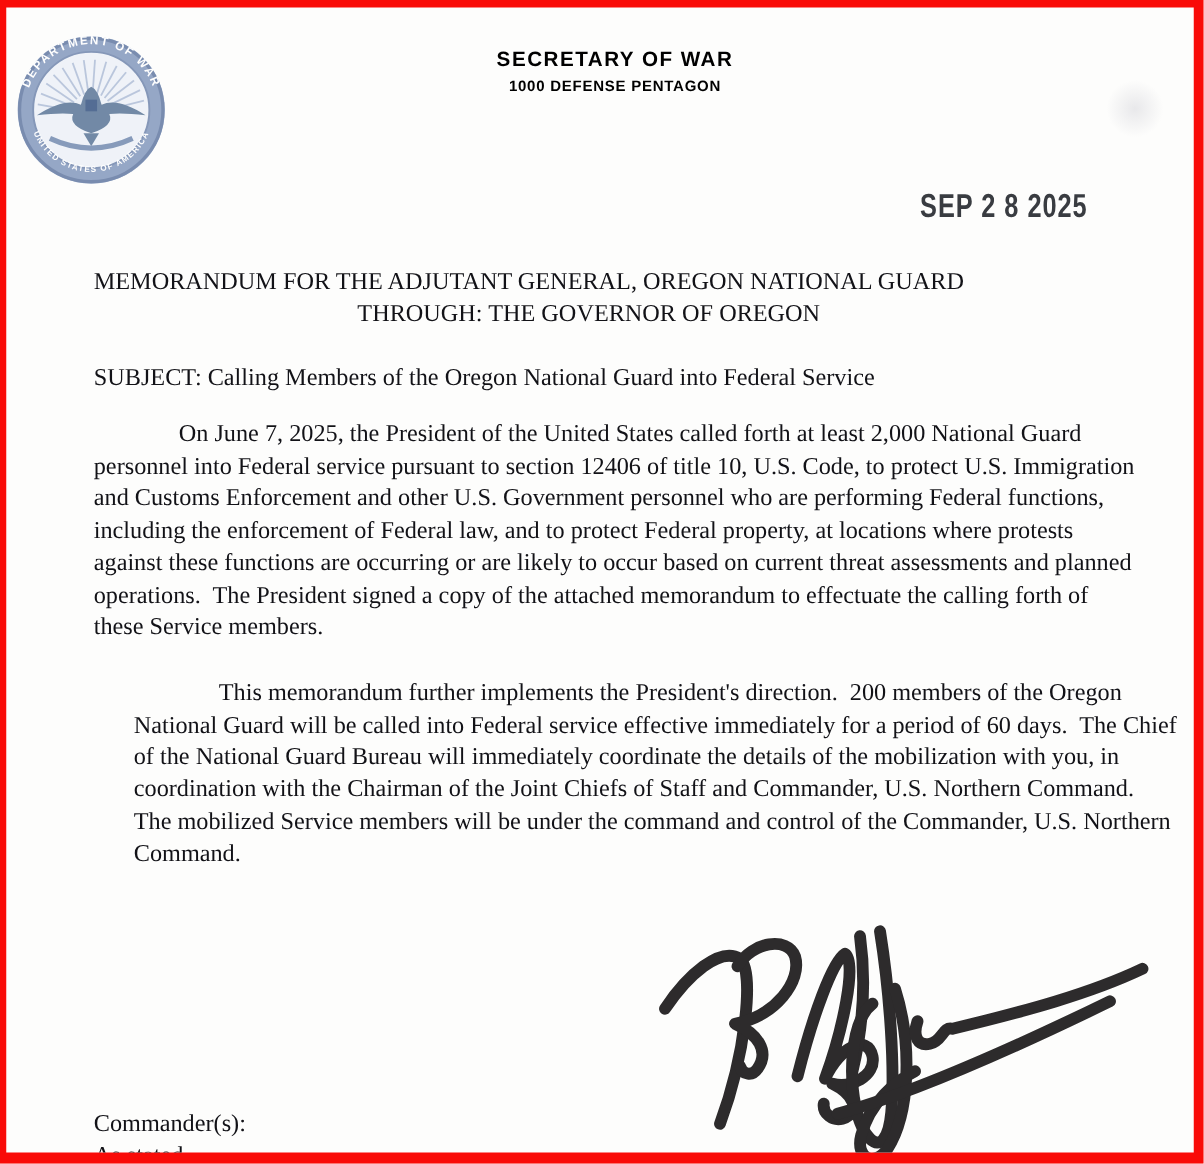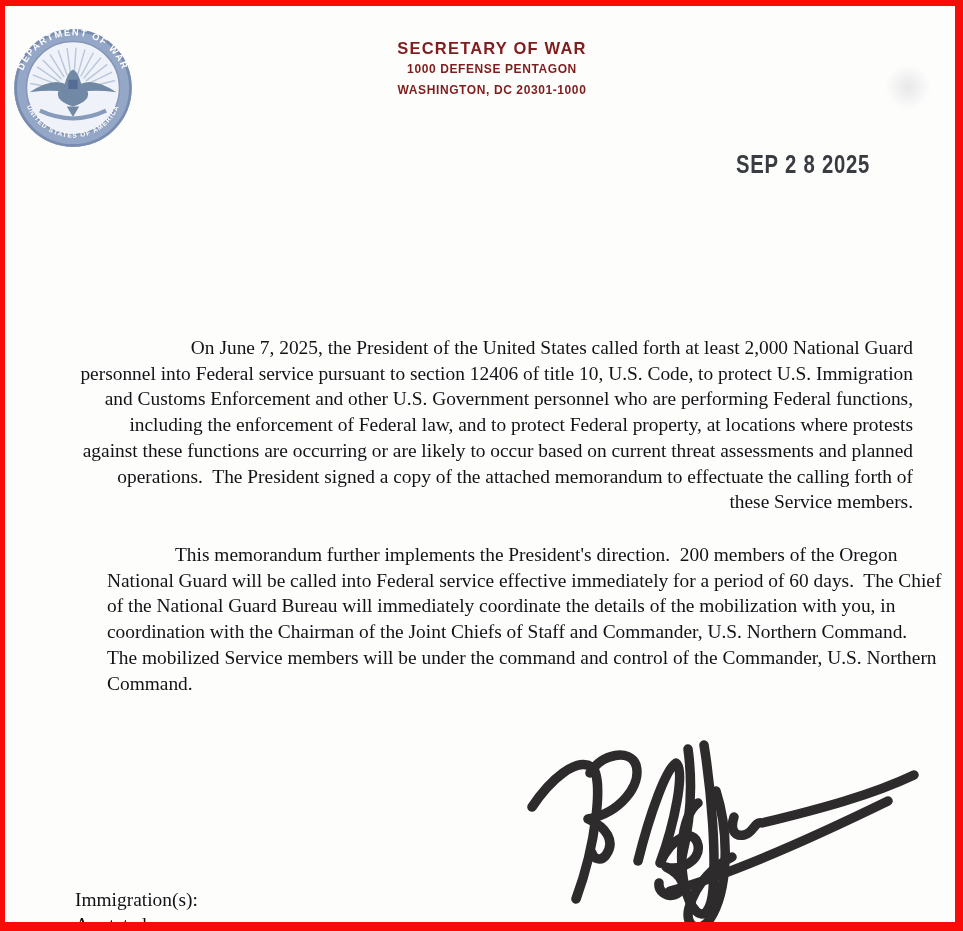--- a/index.html
+++ b/index.html
@@ -14,42 +14,42 @@
     overflow:hidden;
     font-family:"Liberation Serif", serif;
   }
   
   .seal{position:absolute;left:6px;top:19px;width:124px;height:126px;filter:blur(.4px);opacity:.92;}
   .letterhead{
     position:absolute;left:24px;right:0;top:31px;
     text-align:center;
     font-family:"Liberation Sans", sans-serif;
     font-weight:bold;
-    color:#7f1d1d;
+    color:#000000;
   }
   .office{font-size:16.5px;letter-spacing:1.2px;line-height:22px;}
   .addr{font-size:12px;letter-spacing:.6px;line-height:20.5px;}
   .date-stamp{
     position:absolute;left:731px;top:143px;
     font-family:"Liberation Sans", sans-serif;
     font-weight:700;font-size:26px;color:#393c41;
     transform:scale(.78,1.02);transform-origin:left top;
     letter-spacing:1px;white-space:nowrap;
   }
   .smudge{
     position:absolute;left:880px;top:58px;width:46px;height:46px;border-radius:50%;
     background:radial-gradient(circle, rgba(215,215,220,.55), rgba(255,255,255,0) 70%);
   }
   
   .doc-text{color:#121217;font-size:19.4px;line-height:25.7px;}
   .memo-heading{position:absolute;left:70px;top:207px;width:792px;}
   .memo-heading .l2{text-align:center;}
   .subject{position:absolute;left:70px;top:284px;width:840px;}
   .para{position:absolute;left:70px;width:838px;text-indent:68px;white-space:pre-wrap;margin:0;}
-  .para1{top:329px;text-align:right;}
+  .para1{top:329px;}
   .para2{top:536px;margin-left:32px;}
   .attachments{position:absolute;left:70px;top:881px;line-height:25px;}
   
   .signature{position:absolute;left:515px;top:699px;width:400px;height:230px;}
   .signature path{fill:none;stroke:#2d2b2c;stroke-width:9.5;stroke-linecap:round;stroke-linejoin:round;}
 </style>
 </head>
 <body>
 
 <div class="page">
@@ -88,28 +88,32 @@
       <textPath href="#sealTop" startOffset="50%" text-anchor="middle">DEPARTMENT OF WAR</textPath>
     </text>
     <text font-family="Liberation Sans, sans-serif" font-size="6.3" font-weight="bold" fill="#ffffff" letter-spacing="1">
       <textPath href="#sealBottom" startOffset="50%" text-anchor="middle">UNITED STATES OF AMERICA</textPath>
     </text>
   </svg>
 
   <div class="letterhead">
     <div class="office">SECRETARY OF WAR</div>
     <div class="addr">1000 DEFENSE PENTAGON</div>
-    <div class="addr">WASHINGTON, DC  20301-1000</div>
   </div>
 
   <div class="smudge"></div>
 
   <div class="date-stamp">SEP 2 8 2025</div>
 
+  <div class="memo-heading doc-text">
+    <div class="l1">MEMORANDUM FOR THE ADJUTANT GENERAL, OREGON NATIONAL GUARD</div>
+    <div class="l2">THROUGH: THE GOVERNOR OF OREGON</div>
+  </div>
 
+  <div class="subject doc-text">SUBJECT: Calling Members of the Oregon National Guard into Federal Service</div>
 
   <p class="para para1 doc-text">On June 7, 2025, the President of the United States called forth at least 2,000 National Guard personnel into Federal service pursuant to section 12406 of title 10, U.S. Code, to protect U.S. Immigration and Customs Enforcement and other U.S. Government personnel who are performing Federal functions, including the enforcement of Federal law, and to protect Federal property, at locations where protests against these functions are occurring or are likely to occur based on current threat assessments and planned operations.  The President signed a copy of the attached memorandum to effectuate the calling forth of these Service members.</p>
   <p class="para para2 doc-text">This memorandum further implements the President's direction.  200 members of the Oregon National Guard will be called into Federal service effective immediately for a period of 60 days.  The Chief of the National Guard Bureau will immediately coordinate the details of the mobilization with you, in coordination with the Chairman of the Joint Chiefs of Staff and Commander, U.S. Northern Command.  The mobilized Service members will be under the command and control of the Commander, U.S. Northern Command.</p>
 
   <svg class="signature" viewBox="0 0 400 230">
 
     <path d="M12,102 C30,75 56,52 72,62 C84,72 76,140 56,194"></path>
     <path d="M70,68 C82,48 110,44 116,60 C122,80 100,108 68,114 C86,122 96,136 86,150 C82,156 74,155 72,148"></path>
 
     <path d="M118,156 C130,108 146,64 156,58 C166,64 154,120 140,158 C152,132 174,122 178,140 C181,156 160,166 146,162 C162,170 170,184 154,190 C146,192 138,186 139,178"></path>
@@ -117,17 +121,17 @@
     <path d="M168,44 C173,80 170,118 162,152"></path>
     <path d="M184,40 C192,90 196,150 193,185 C191,206 184,214 176,206 C166,196 160,170 162,140 C164,118 170,104 178,98"></path>
 
     <path d="M196,86 C210,130 208,186 190,214 C180,229 164,222 169,203 C176,177 196,160 212,152"></path>
 
     <path d="M214,112 C210,124 214,132 224,130 C234,128 234,116 242,118 C300,104 352,90 394,70"></path>
     <path d="M150,186 C210,170 290,134 368,96"></path>
   </svg>
 
   <div class="attachments doc-text">
-    <div>Immigration(s):</div>
+    <div>Commander(s):</div>
     <div>As stated</div>
   </div>
 
 </div>
 
 </body></html>

